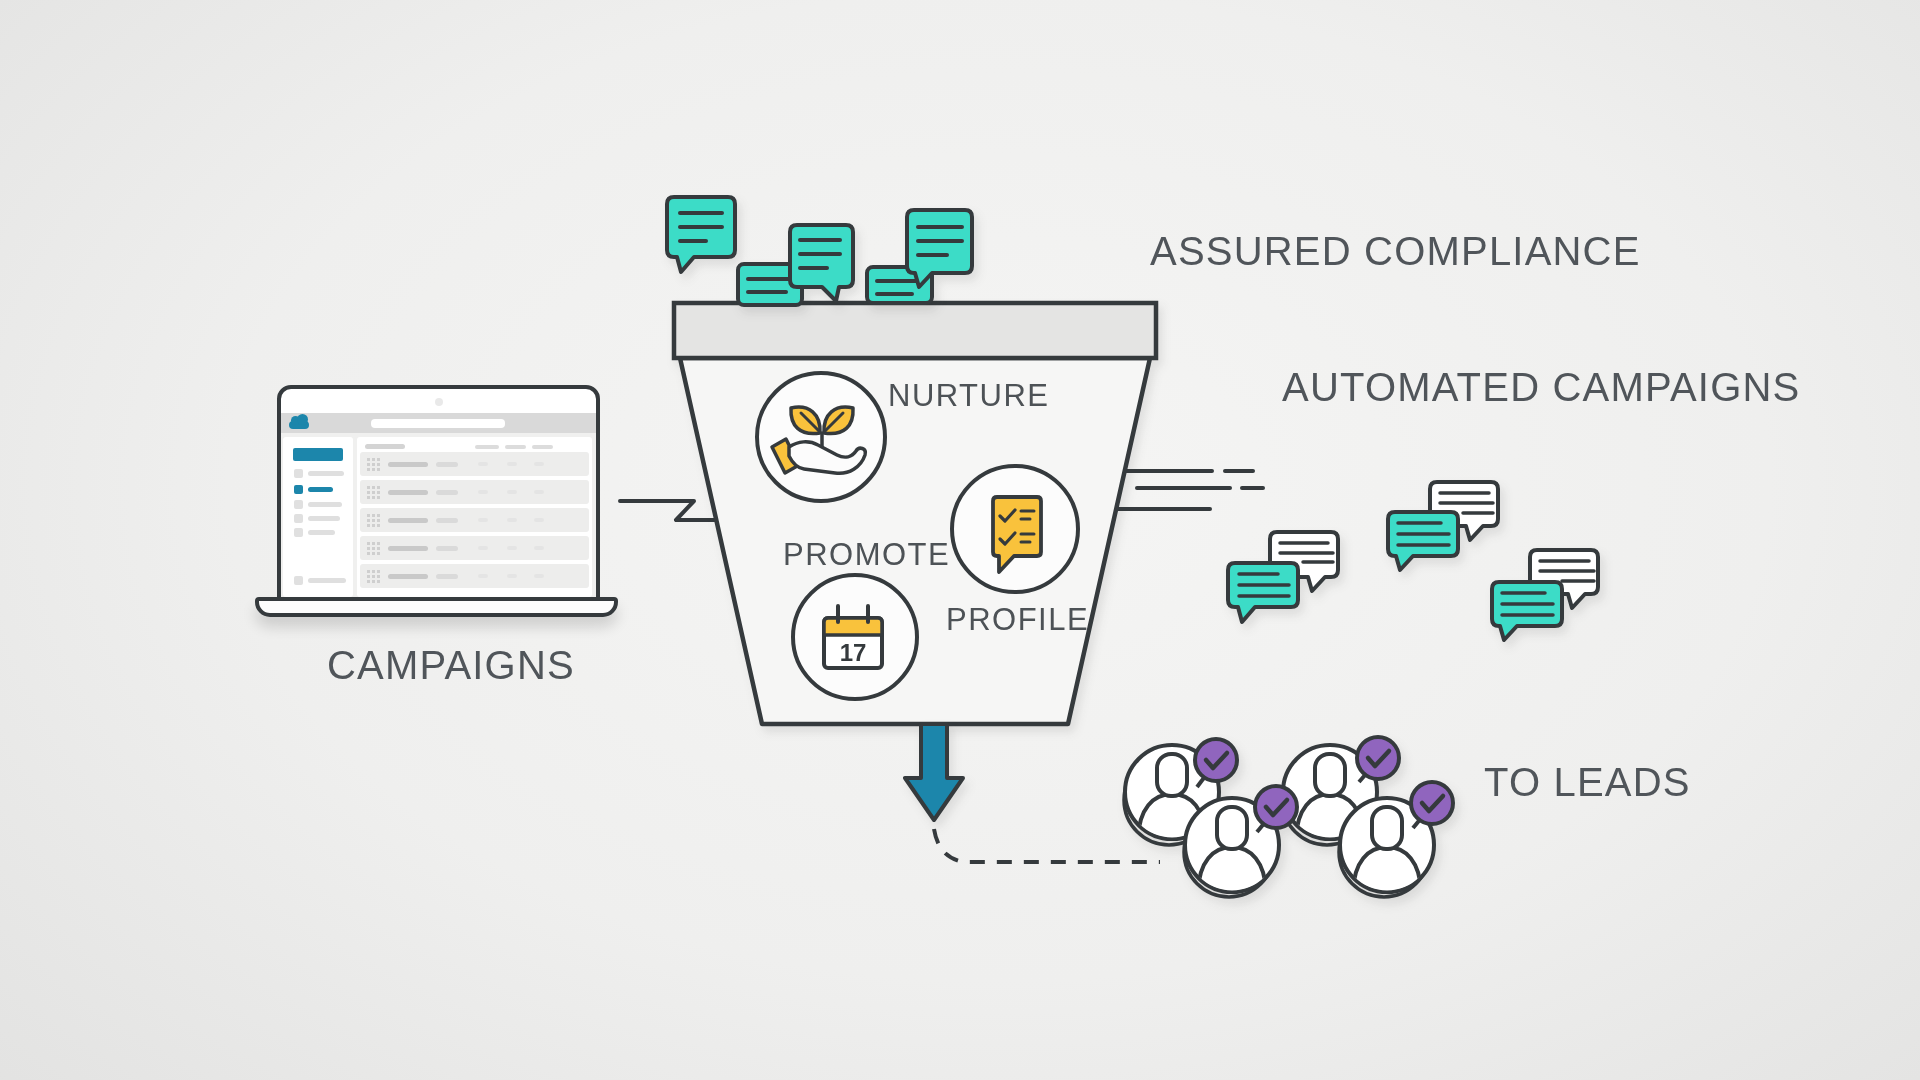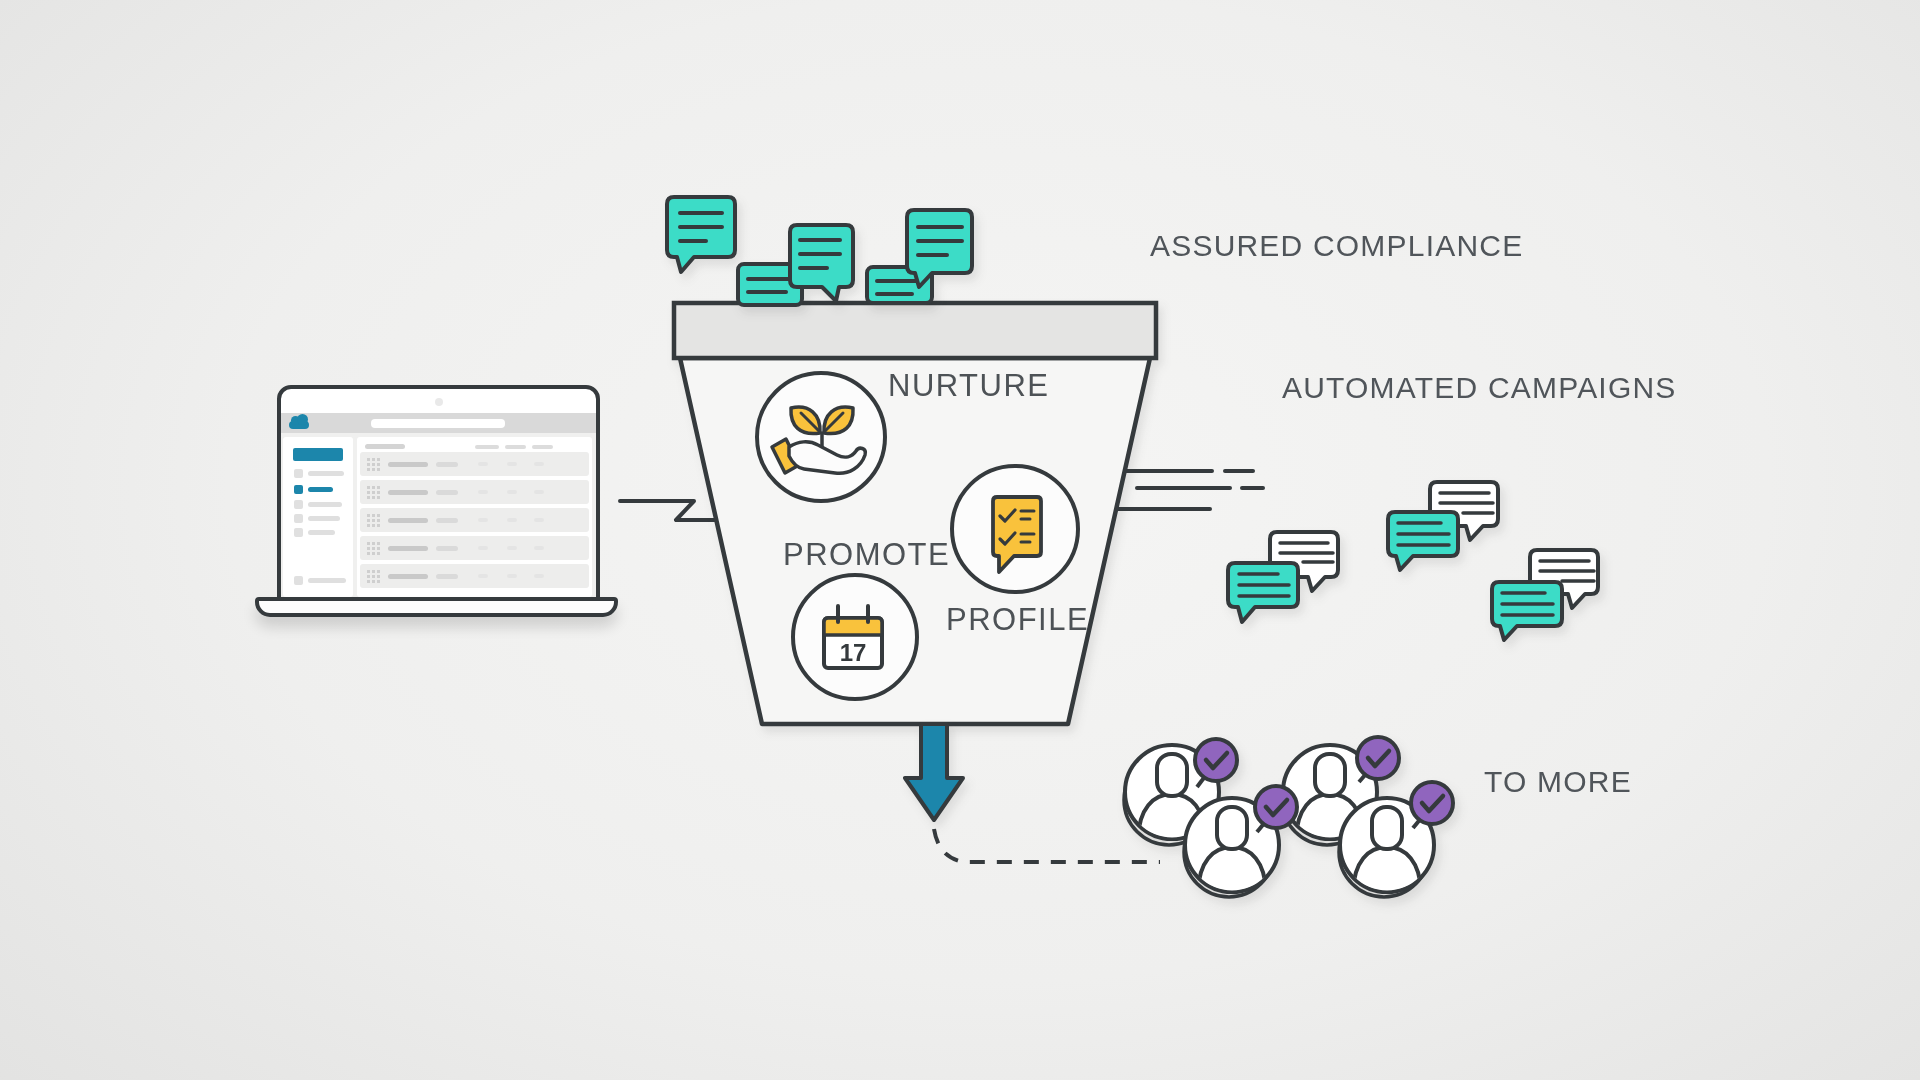--- a/index.html
+++ b/index.html
@@ -1,20 +1,20 @@
 <!DOCTYPE html>
 <html><head>
 <meta charset="utf-8">
 <style>
   html,body{margin:0;padding:0;background:#e8e8e7;}
   #canvas{position:relative;width:1920px;height:1080px;overflow:hidden;
     background:radial-gradient(ellipse 1400px 900px at 52% 45%, #f5f5f4 0%, #efefee 55%, #e2e2e1 100%);
     font-family:"Liberation Sans",sans-serif;}
   svg.art{position:absolute;left:0;top:0;}
-  .lbl{position:absolute;color:#50555a;letter-spacing:1.2px;font-size:30px;white-space:nowrap;}
+  .lbl{position:absolute;color:#50555a;letter-spacing:1.2px;font-size:40px;white-space:nowrap;}
   .lbl.center{text-align:center;}
   .funnel-lbl{position:absolute;color:#4d5256;letter-spacing:1.5px;font-size:31px;white-space:nowrap;}
   .soft{filter:drop-shadow(4px 6px 5px rgba(40,40,40,0.10));}
 
   
   .laptop{position:absolute;left:255px;top:385px;width:366px;height:250px;}
   .laptop-screen{position:absolute;left:22px;top:0px;width:323px;height:216px;box-sizing:border-box;
     border:4px solid #353a3d;border-radius:14px 14px 2px 2px;background:#ffffff;overflow:hidden;}
   .webcam{position:absolute;left:50%;top:9px;width:8px;height:8px;margin-left:-4px;border-radius:50%;background:#e9e9e9;}
   .scr-topbar{position:absolute;left:0;top:24px;width:100%;height:20px;background:#d9d9d9;}
@@ -326,30 +326,31 @@
         <rect x="1372" y="807" width="30" height="42" rx="14" fill="#ffffff" stroke="#353a3d" stroke-width="4"></rect>
       </g>
       <line x1="1432" y1="805" x2="1413" y2="828" stroke="#353a3d" stroke-width="4"></line>
       <g>
         <circle cx="1432" cy="803" r="21" fill="#9065be" stroke="#353a3d" stroke-width="4"></circle>
         <path d="M1422 803 l 7 8 l 14 -15" fill="none" stroke="#353a3d" stroke-width="4.5" stroke-linecap="round" stroke-linejoin="round"></path>
       </g>
     </g>
   </svg>
 
-  <div class="funnel-lbl" style="left:888px;top:368px;">NURTURE</div>
+  <div class="funnel-lbl" style="left:888px;top:378px;">NURTURE</div>
   <div class="funnel-lbl" style="left:783px;top:537px;">PROMOTE</div>
   <div class="funnel-lbl" style="left:946px;top:602px;">PROFILE</div>
 
   <div class="lbl" style="left:1150px;top:229px;">ASSURED COMPLIANCE</div>
 
   <div class="lbl center" style="left:1282px;top:366px;width:372px;line-height:43px;">
     <div>AUTOMATED CAMPAIGNS</div>
   </div>
 
   <div class="lbl center" style="left:327px;top:645px;width:216px;line-height:40px;">
+    <div>CAMPAIGNS</div>
   </div>
 
   <div class="lbl" style="left:1484px;top:762px;line-height:40px;">
-    <div>TO MORE</div>
+    <div>TO LEADS</div>
   </div>
 
 </div>
 
 </body></html>

